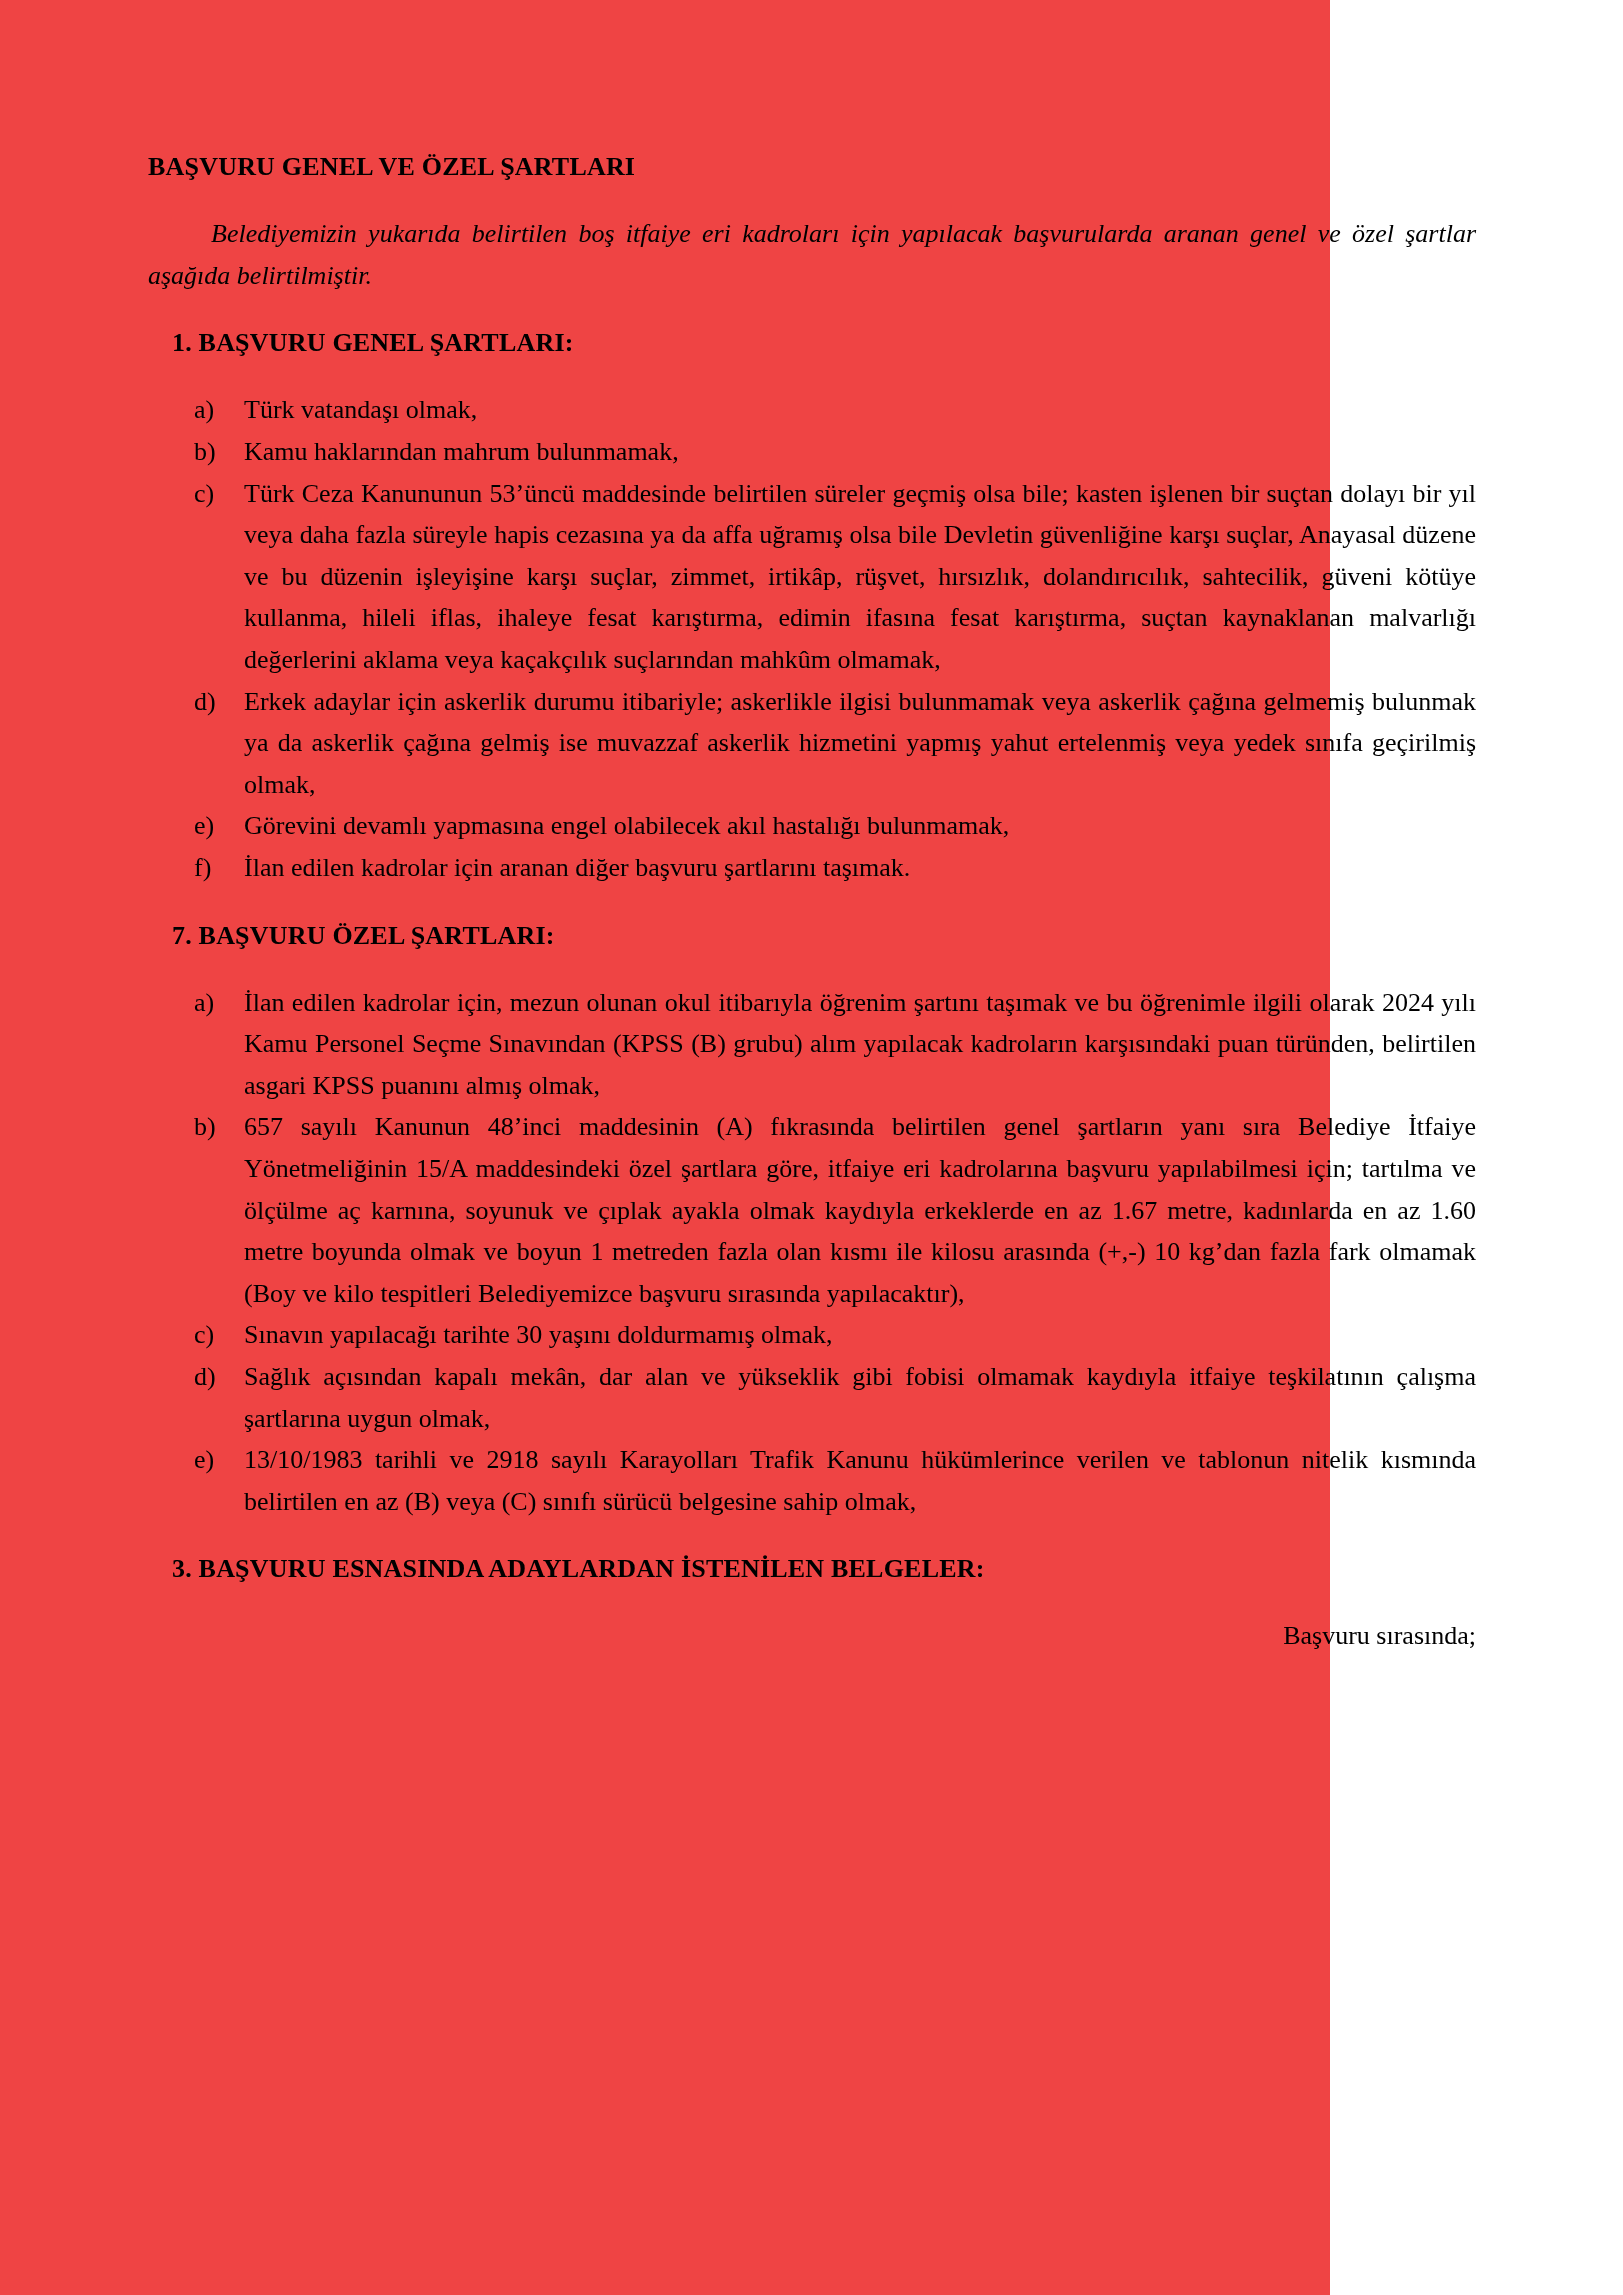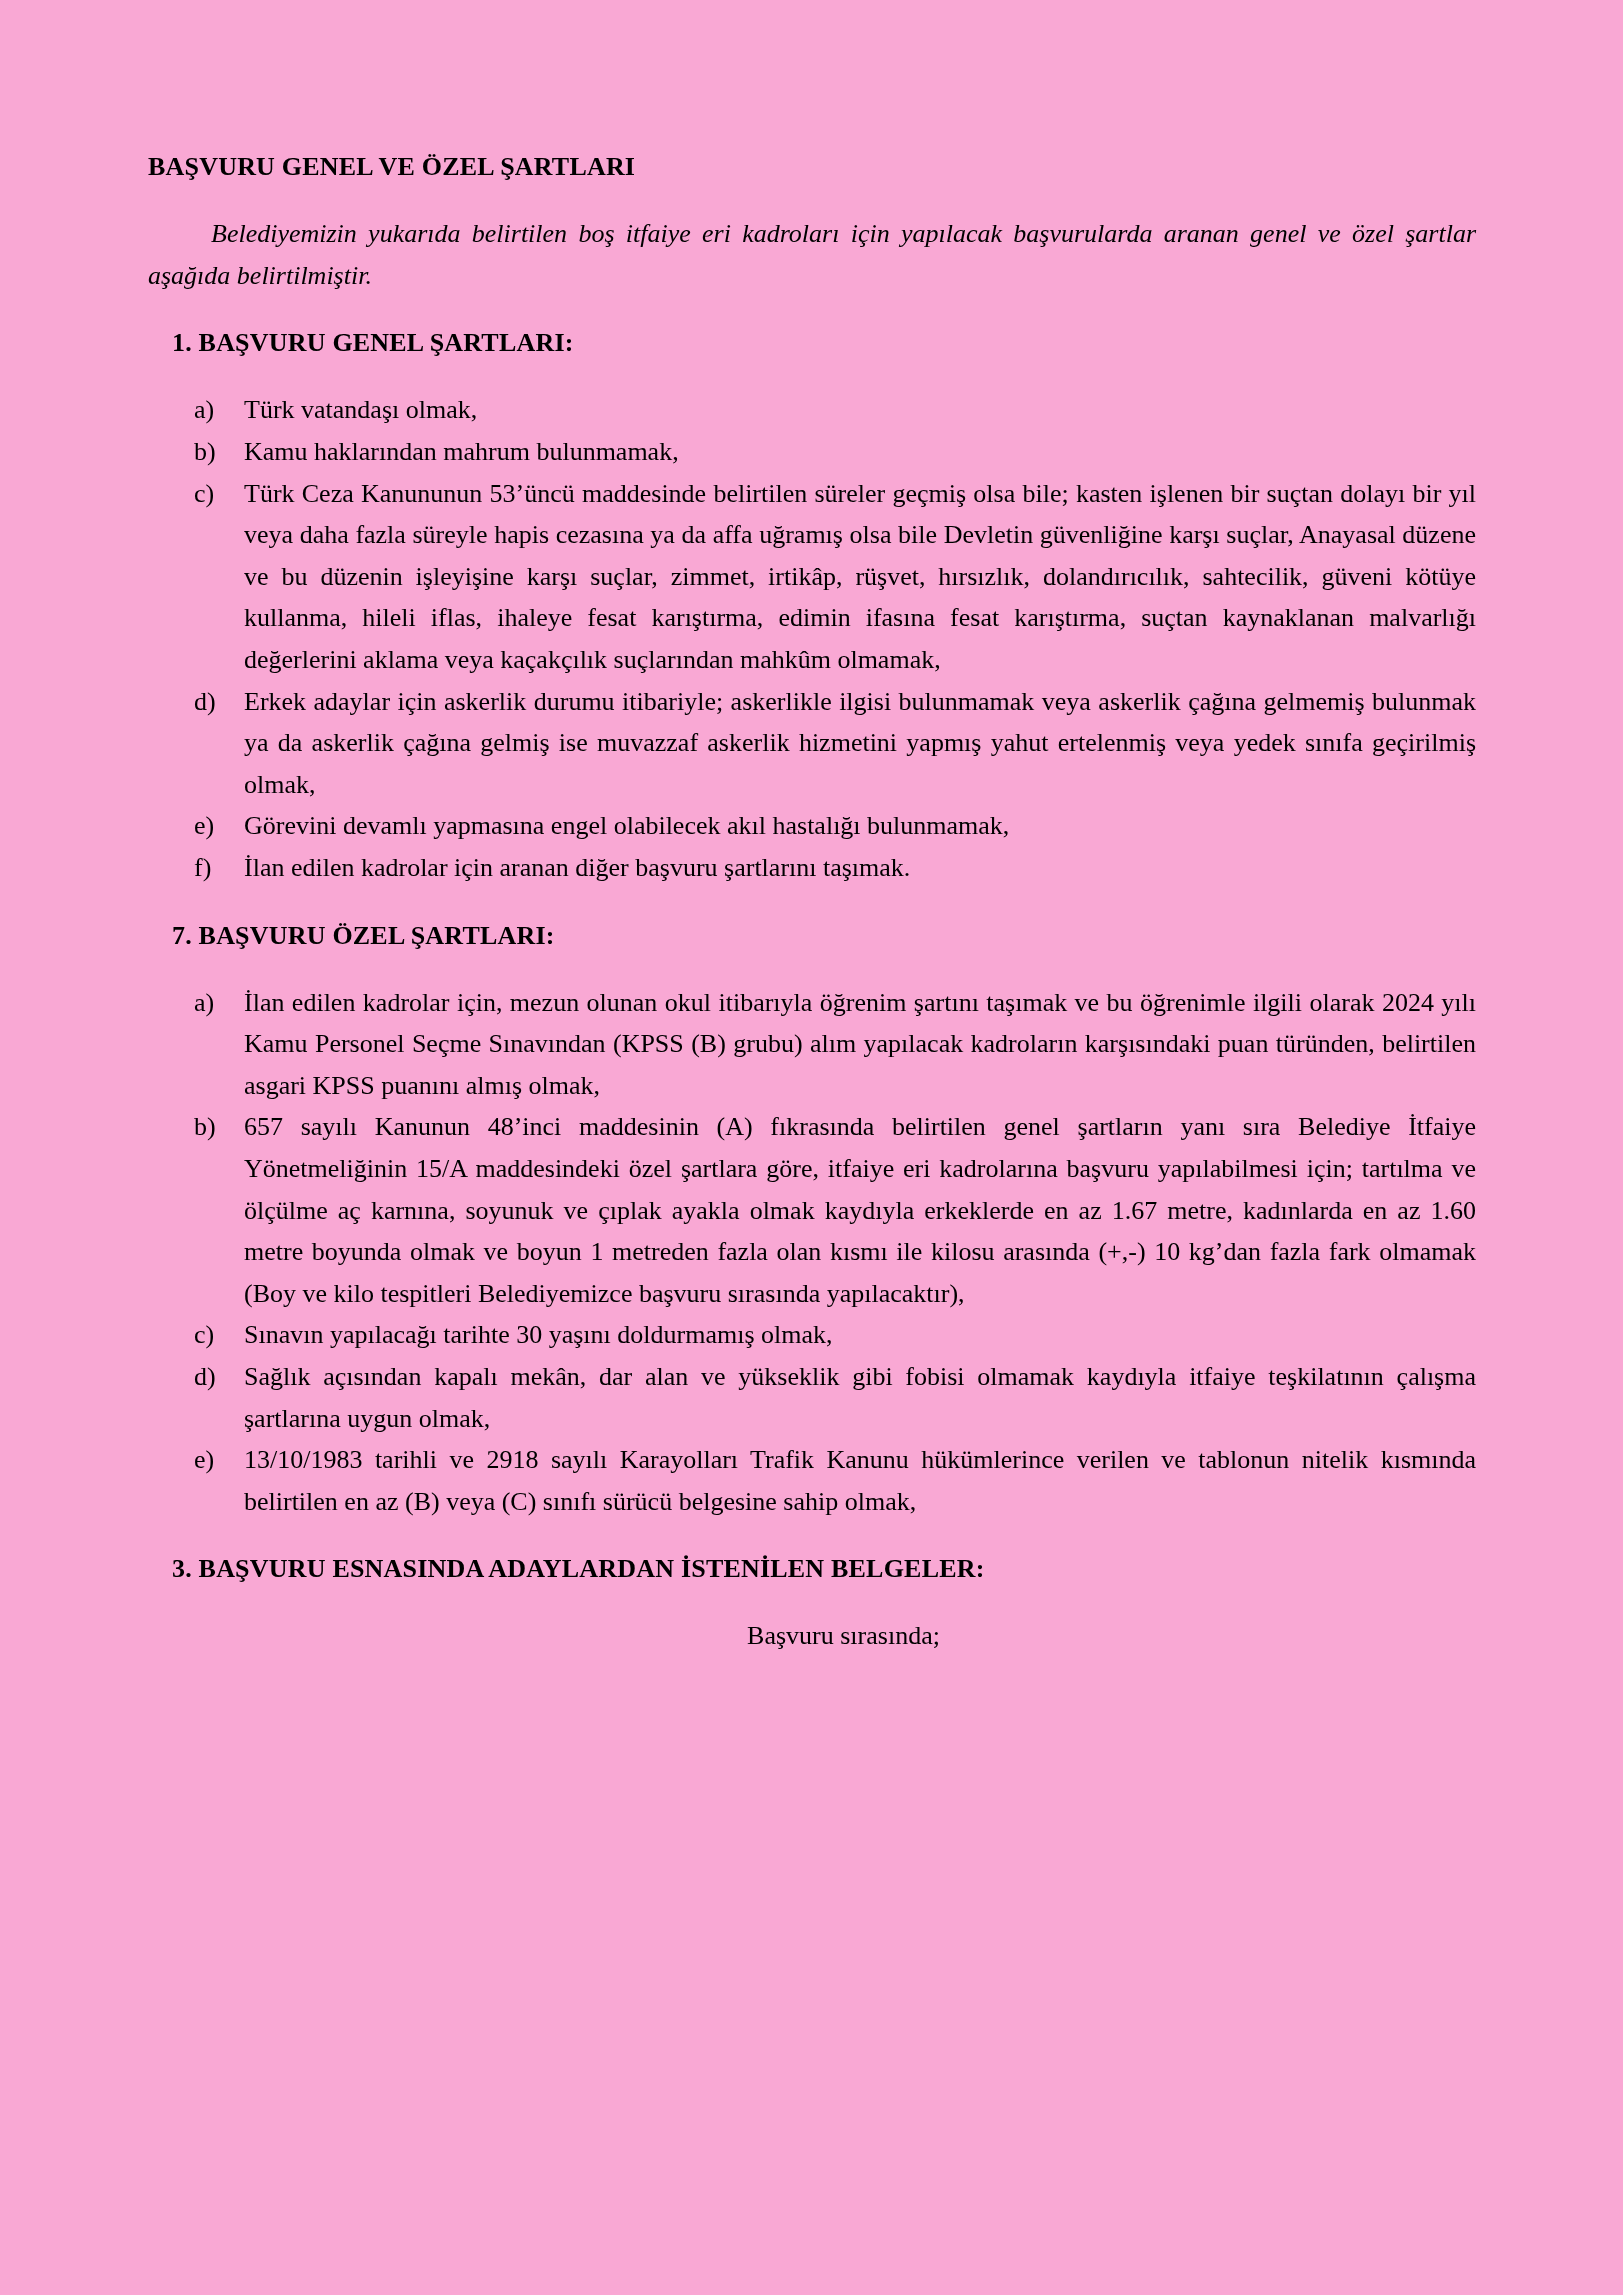--- a/index.html
+++ b/index.html
@@ -3,23 +3,23 @@
 <meta charset="utf-8">
 <title>Başvuru Genel ve Özel Şartları</title>
 <style>
   html, body {
     margin: 0;
     padding: 0;
     background: #ffffff;
   }
   .page {
     position: relative;
-    width: 1623px;
+    width: 1330px;
     height: 2295px;
-    background: #f9a8d4;
+    background: #ef4444;
     box-sizing: border-box;
     padding: 149px 104px 0 148px;
     font-family: "Liberation Serif", "DejaVu Serif", serif;
     color: #000000;
     -webkit-font-smoothing: antialiased;
   }
   .doc {
     width: 1328px;
     font-size: 26px;
     line-height: 1.60;
@@ -82,21 +82,21 @@
     font-weight: normal;
   }
 
   ol.alpha-list.tight > li {
     margin-bottom: 0;
   }
 
   .closing-para {
     margin: 29px 0 0 0;
     text-indent: 63px;
-    text-align: center;
+    text-align: right;
   }
 </style>
 </head>
 <body>
 
 <div class="page">
   <div class="doc">
 
     <h1 class="doc-title">BAŞVURU GENEL VE ÖZEL ŞARTLARI</h1>
 

